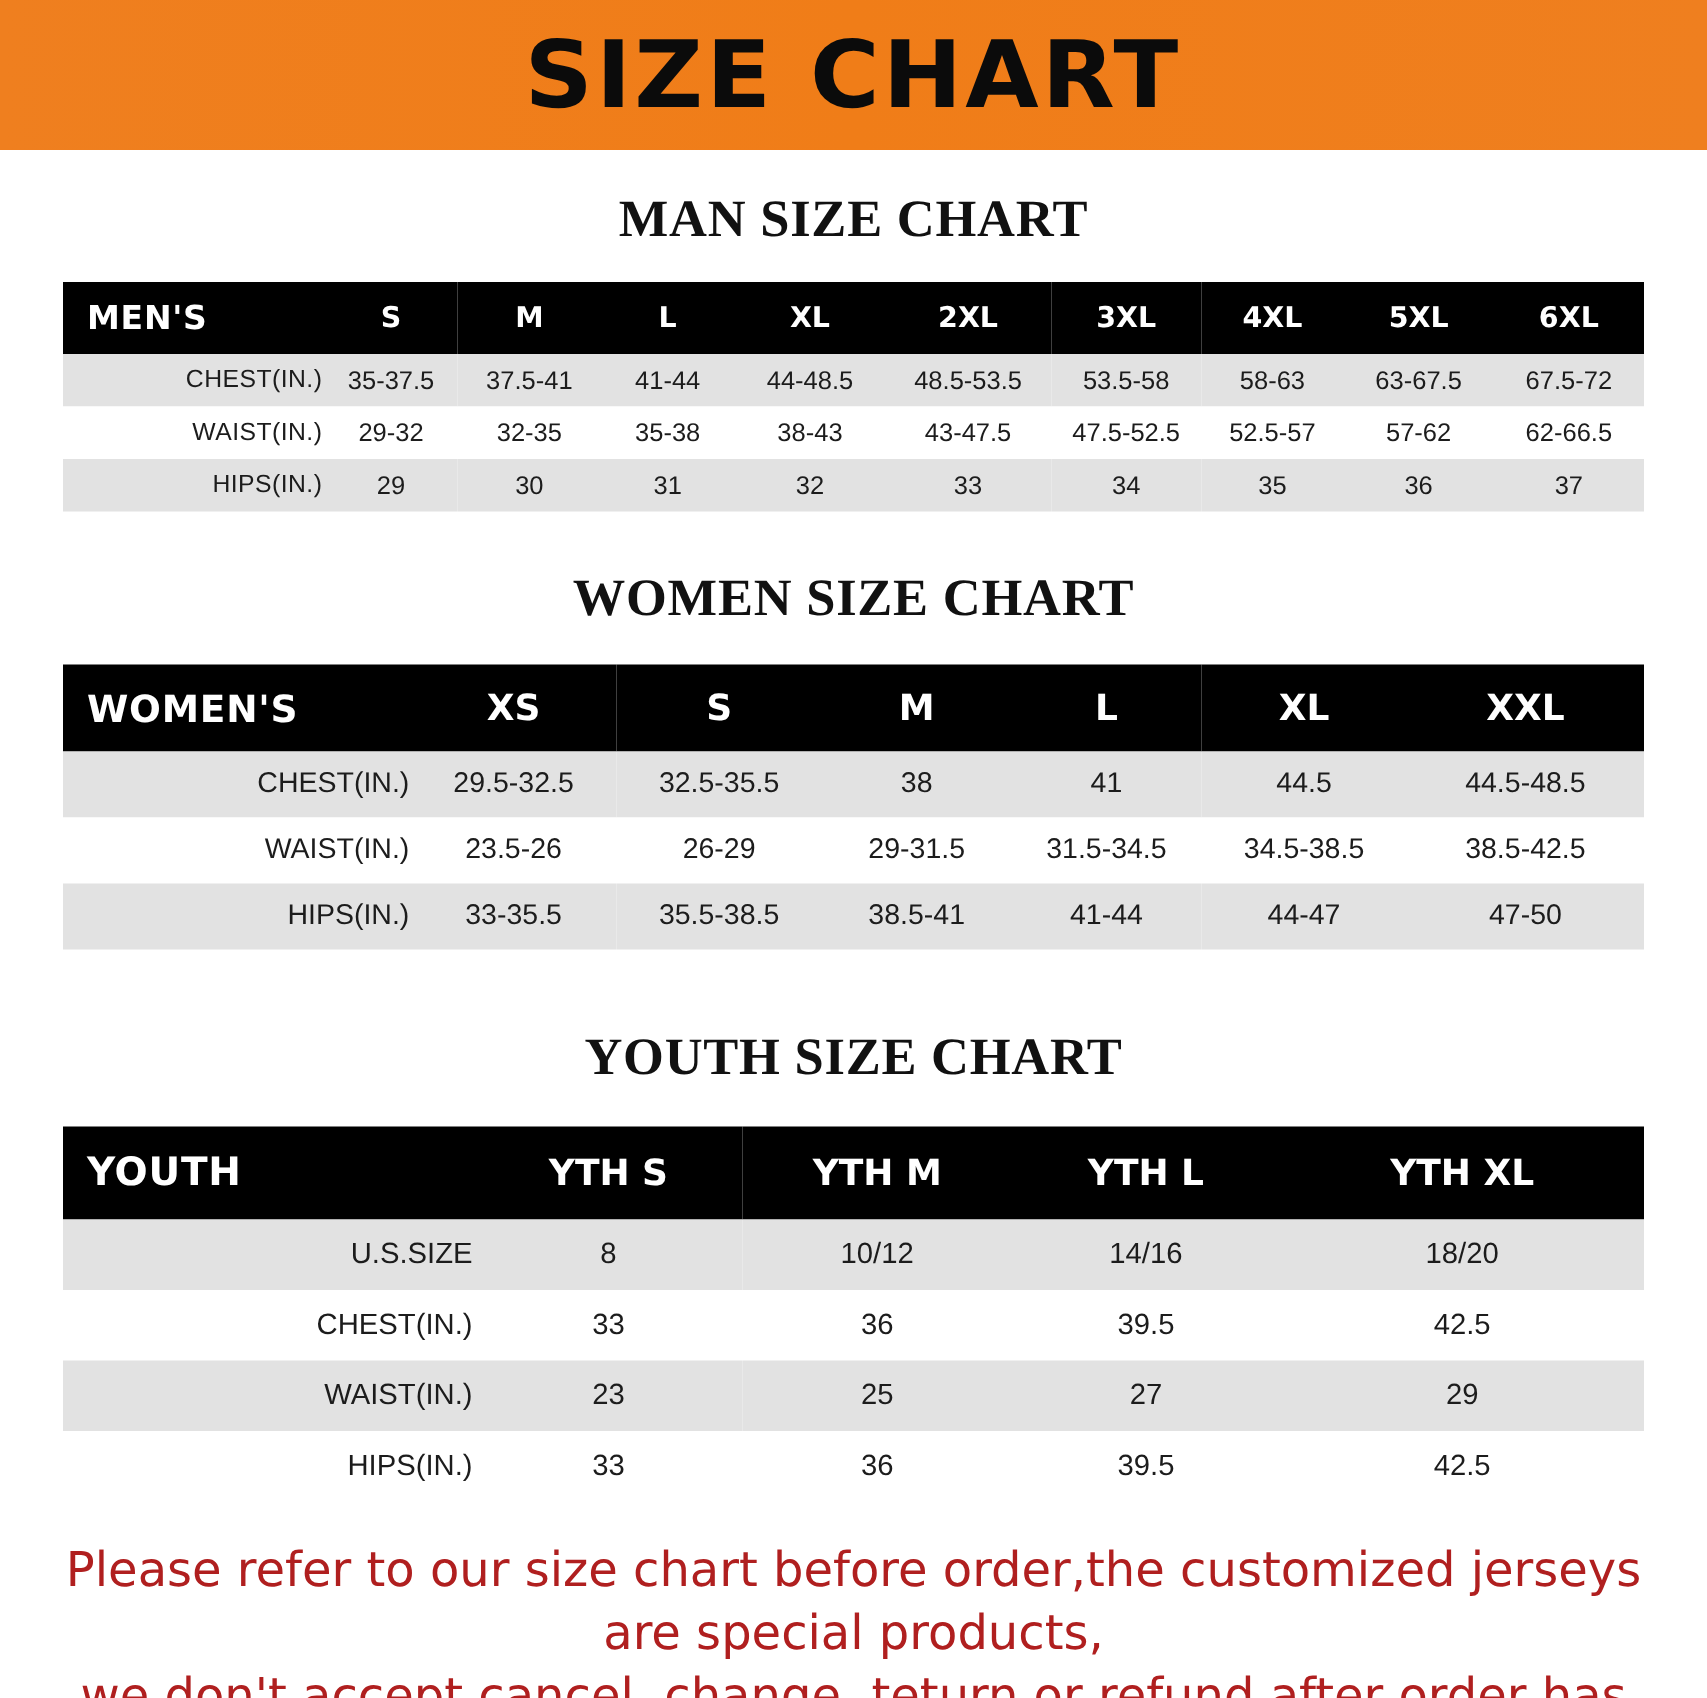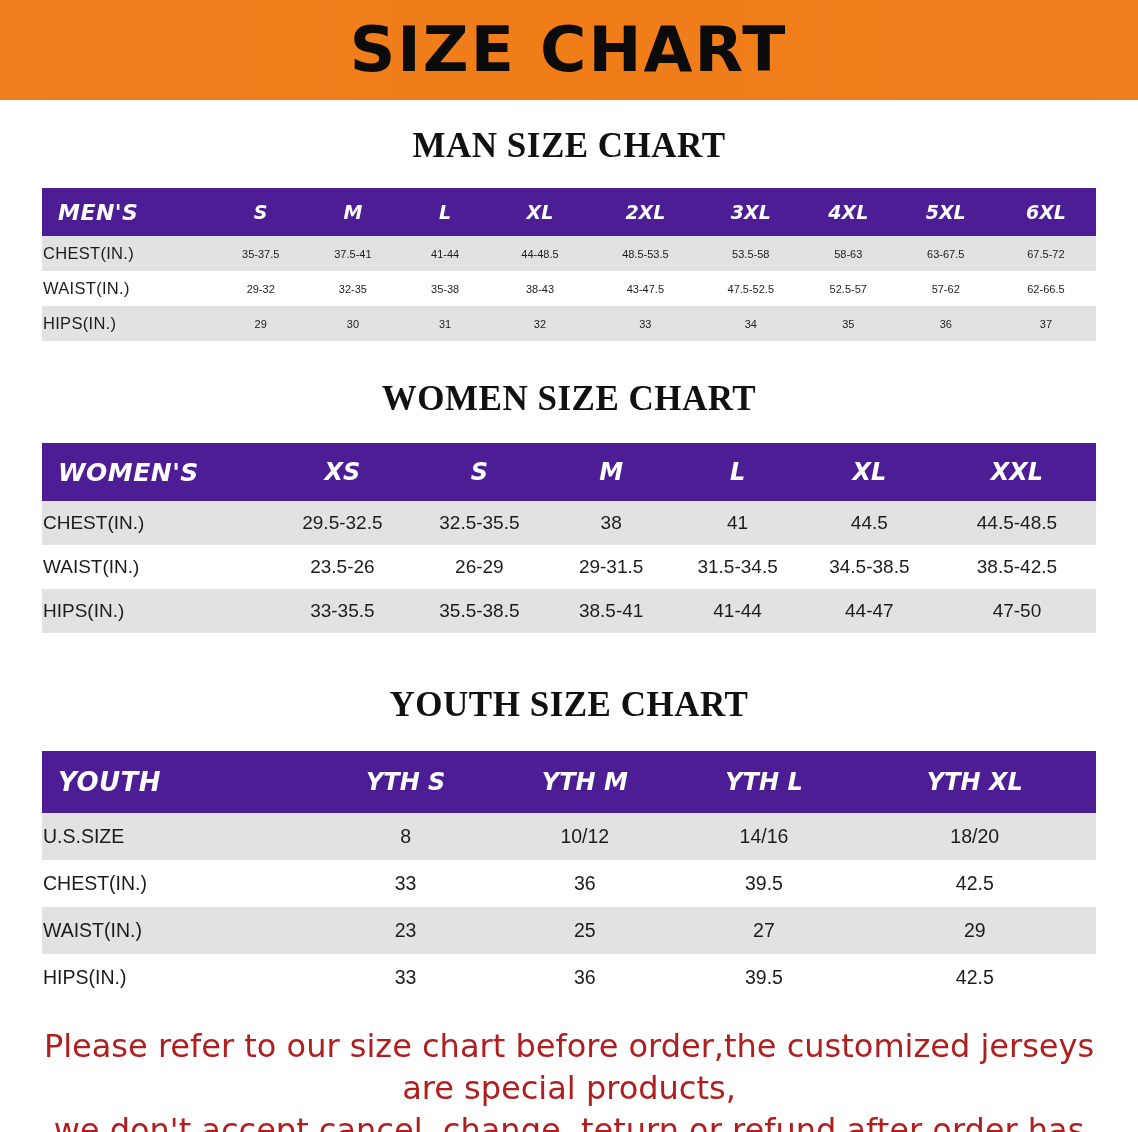--- a/index.html
+++ b/index.html
@@ -51,46 +51,45 @@
   
   .table-wrap {
     margin: 0 42px;
   }
   table {
     width: 100%;
     border-collapse: collapse;
     table-layout: fixed;
   }
   thead th {
-    background: #4c1d95;
+    background: #000000;
     color: #ffffff;
     font-family: "DejaVu Sans", sans-serif;
     font-weight: 700;
     text-align: center;
-    font-style: italic;
   }
   thead th.rowhead {
     text-align: left;
     padding-left: 16px;
   }
   tbody td {
     text-align: center;
     color: #1c1c1c;
   }
   tbody td.rowhead {
-    text-align: left;
+    text-align: right;
     margin-top: 26px;
   }
   tbody tr.shade td { background: #e2e2e2; }
   tbody tr.plain td { background: #ffffff; }
 
   
   #men-table thead th { height: 46px; font-size: 19px; }
   #men-table thead th.rowhead { font-size: 22px; letter-spacing: 0.5px; }
-  #men-table tbody td { height: 33px; font-size: 11px; }
+  #men-table tbody td { height: 33px; font-size: 17px; }
   #men-table tbody td.rowhead { font-size: 16.5px; letter-spacing: 0.3px; }
 
   
   #women-table thead th { height: 56px; font-size: 24px; }
   #women-table thead th.rowhead { font-size: 25px; letter-spacing: 0.5px; }
   #women-table tbody td { height: 42px; font-size: 19px; }
 
   
   #youth-table thead th { height: 60px; font-size: 24px; }
   #youth-table thead th.rowhead { font-size: 26px; letter-spacing: 0.5px; }

